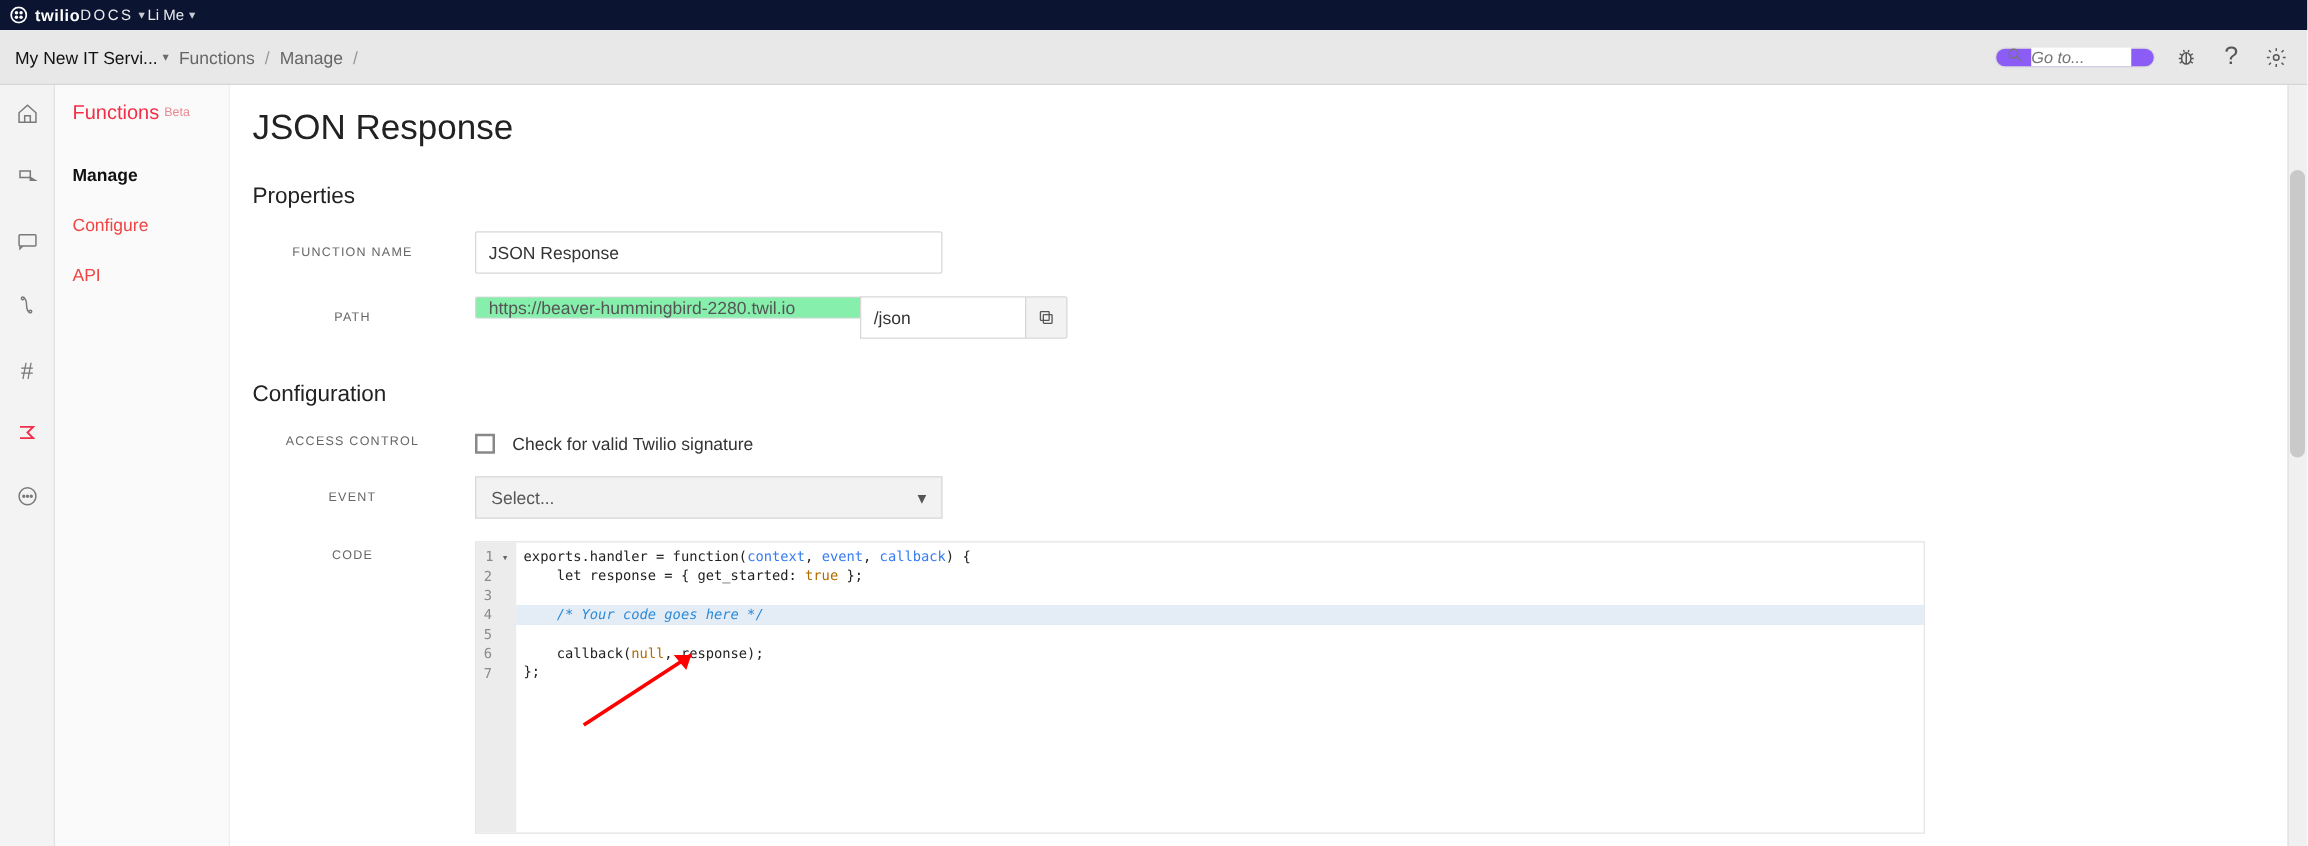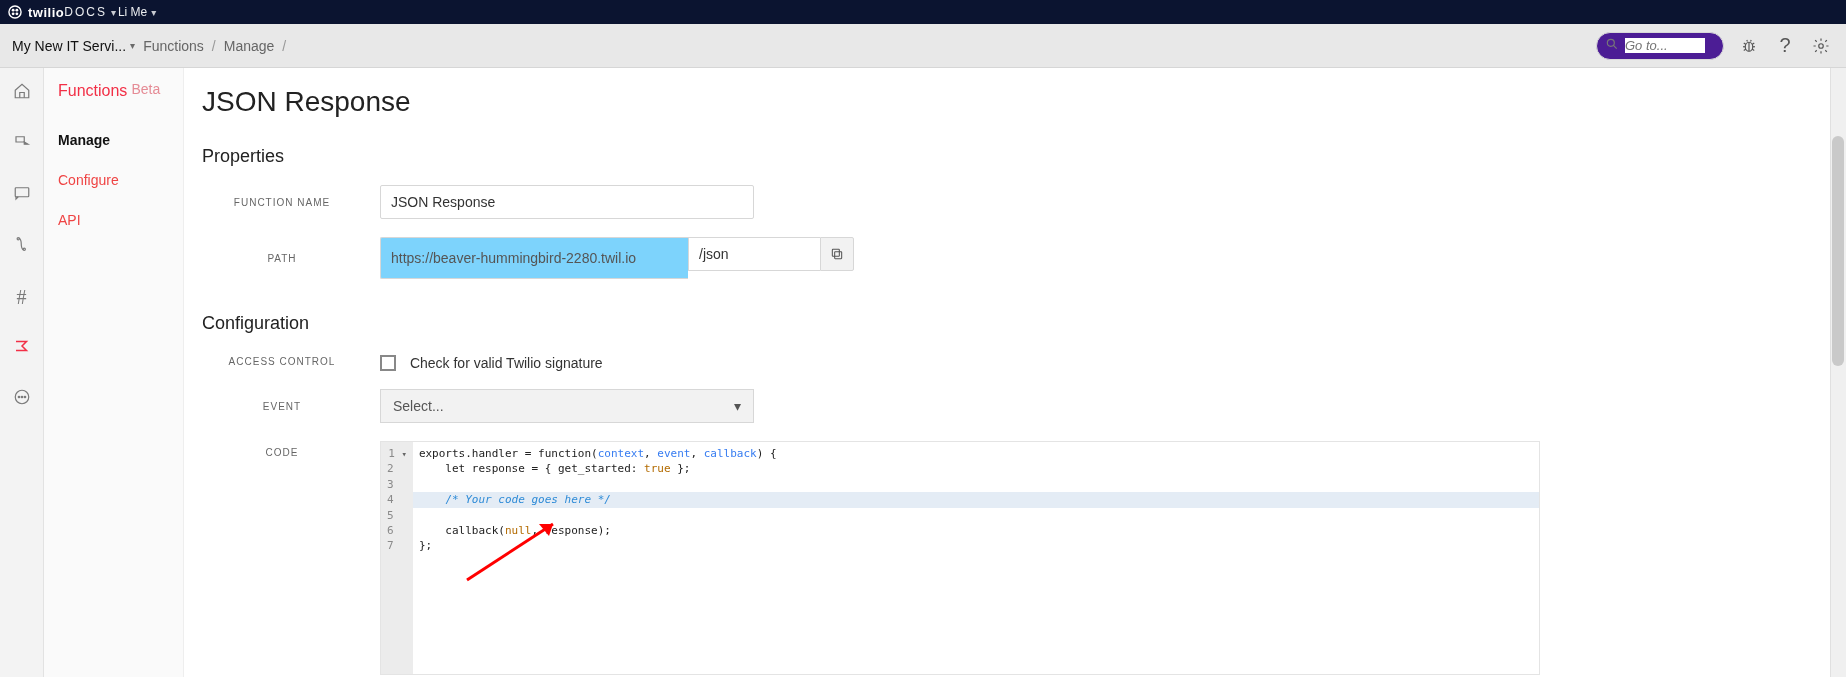--- a/index.html
+++ b/index.html
@@ -20,22 +20,22 @@
   .headerbar {
     background:#e8e8e8; border-bottom:1px solid #d6d6d6; height:44px;
     display:flex; align-items:center; padding:0 14px 0 12px; justify-content:space-between;
   }
   .breadcrumbs { display:flex; align-items:center; gap:8px; font-size:14px; color:#333; }
   .bc-project { color:#111; font-weight:500; display:flex; align-items:center; gap:4px;}
   .bc-sep { color:#999; }
   .bc-link { color:#666; }
   .header-tools { display:flex; align-items:center; gap:14px; }
   .search-box {
-    background:#4c1d95; border:1px solid #d9d9d9; border-radius:14px;
-    height:28px; width:128px; display:flex; align-items:center; gap:6px;
+    background:#8b5cf6; border:1px solid #d9d9d9; border-radius:14px;
+    height:16px; width:128px; display:flex; align-items:center; gap:6px;
     padding:0 8px; color:#999;
   }
   .search-box input {
     border:none; outline:none; font-size:13px; color:#555; width:80px; font-style:italic;
   }
   .header-icon { color:#565656; font-size:18px; display:flex; align-items:center; justify-content:center; width:22px; }
 
   .layout { display:flex; min-height:700px; }
   .iconcol {
     width:44px; background:#f3f3f3; border-right:1px solid #e2e2e2;
@@ -44,41 +44,41 @@
   .iconcol .ic { color:#7a7a7a; font-size:18px; }
   .iconcol .ic.active { color:#f22f46; }
 
   .subcol {
     width:140px; background:#fafafa; border-right:1px solid #eee;
     padding:14px 8px 0 14px;
   }
   .subcol-title {
     color:#f22f46; font-size:16px; font-weight:500; display:flex; align-items:baseline; gap:4px; margin-bottom:28px;
   }
-  .subcol-title .beta { font-size:14px; color:#e58b95; position:relative; top:-2px;}
+  .subcol-title .beta { font-size:10px; color:#e58b95; position:relative; top:-2px;}
   .subnav-item { display:block; padding:4px 0 20px 0; font-size:14px; color:#ef4444; }
   .subnav-item.bold { color:#111; font-weight:600; }
 
   .main { flex:1; padding:18px 32px 0 18px; position:relative; }
   h1 { font-size:28px; font-weight:400; color:#222; margin-bottom:28px; }
   h2.section { font-size:18px; font-weight:400; color:#222; margin:8px 0 18px 0; }
   .form-row { display:flex; align-items:center; margin-bottom:18px; }
   .form-label {
     width:178px; text-align:center; padding-right:18px;
     font-size:10px; letter-spacing:1px; color:#666;
   }
   .text-input {
     border:1px solid #d7d7d7; border-radius:2px; height:34px;
     padding:0 10px; font-size:14px; color:#333; background:#fff;
   }
   .fn-name { width:374px; }
   .path-group { display:flex; }
   .path-host {
-    background:#7dd3fc; border:1px solid #d7d7d7; border-right:none;
-    height:42px; display:flex; align-items:center; padding:0 10px;
+    background:#86efac; border:1px solid #d7d7d7; border-right:none;
+    height:18px; display:flex; align-items:center; padding:0 10px;
     font-size:14px; color:#555; width:308px; border-radius:2px 0 0 2px;
   }
   .path-input { width:132px; border-radius:0; border-right:none; }
   .copy-btn {
     border:1px solid #d7d7d7; background:#f2f2f2; width:34px; height:34px;
     display:flex; align-items:center; justify-content:center; color:#555; border-radius:0 2px 2px 0;
   }
   .checkbox {
     width:16px; height:16px; border:2px solid #888; display:inline-block;
     margin-right:10px; position:relative; top:3px;

